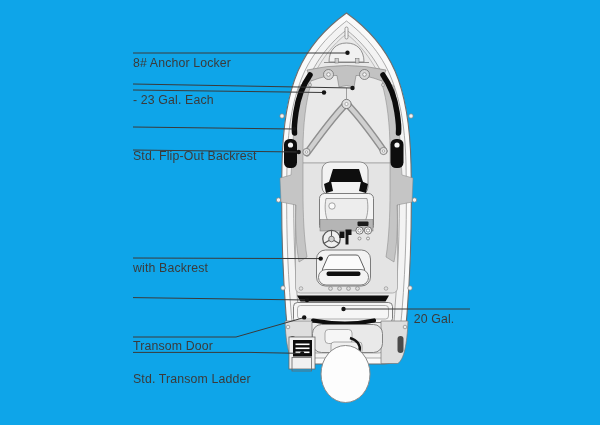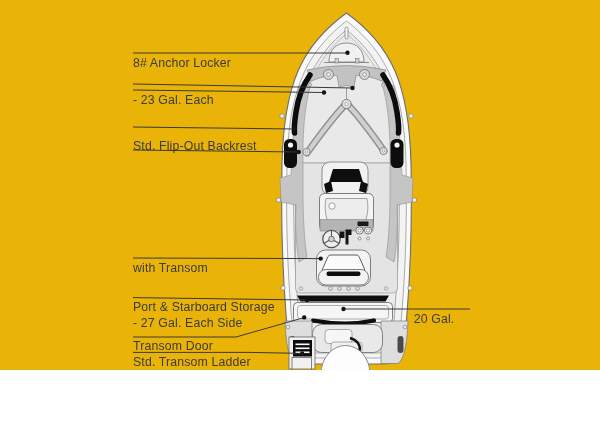--- a/index.html
+++ b/index.html
@@ -1,17 +1,17 @@
 <!DOCTYPE html>
 <html><head>
 <meta charset="utf-8">
 <style>
   html,body{margin:0;padding:0;background:#ffffff;}
   .stage{
-    position:relative;width:600px;height:370px;background:#eab308;overflow:hidden;
+    position:relative;width:600px;height:425px;background:#0ea5e9;overflow:hidden;
     font-family:"Liberation Sans",sans-serif;
   }
   .stage svg{position:absolute;left:0;top:0;}
   .lbl{
     position:absolute;color:#3b3b3b;font-size:12.3px;line-height:15.2px;
     letter-spacing:0.15px;white-space:nowrap;
   }
   .lbl.right{text-align:center;white-space:normal;}
 </style>
 </head>
@@ -193,38 +193,34 @@
 
   <div class="lbl" style="left:133px;top:55.5px">
     <div>8# Anchor Locker</div>
   </div>
 
   <div class="lbl" style="left:133px;top:92.5px">
     <div>- 23 Gal. Each</div>
   </div>
 
 
-  <div class="lbl" style="left:133px;top:139px">
+  <div class="lbl" style="left:133px;top:149px">
     <div>Std. Flip-Out Backrest</div>
   </div>
 
   <div class="lbl" style="left:133px;top:260.5px">
-    <div>with Transom</div>
-  </div>
-
-  <div class="lbl" style="left:133px;top:300.3px">
-    <div>Port &amp; Starboard Storage</div>
-    <div>- 27 Gal. Each Side</div>
-  </div>
+    <div>with Backrest</div>
+  </div>
+
 
   <div class="lbl" style="left:133px;top:339.3px">
     <div>Transom Door</div>
   </div>
 
-  <div class="lbl" style="left:133px;top:355px">
+  <div class="lbl" style="left:133px;top:372px">
     <div>Std. Transom Ladder</div>
   </div>
 
   <div class="lbl right" style="left:398px;top:311.5px;width:72px">
     <div>20 Gal.</div>
   </div>
 
 </div>
 
 </body></html>

